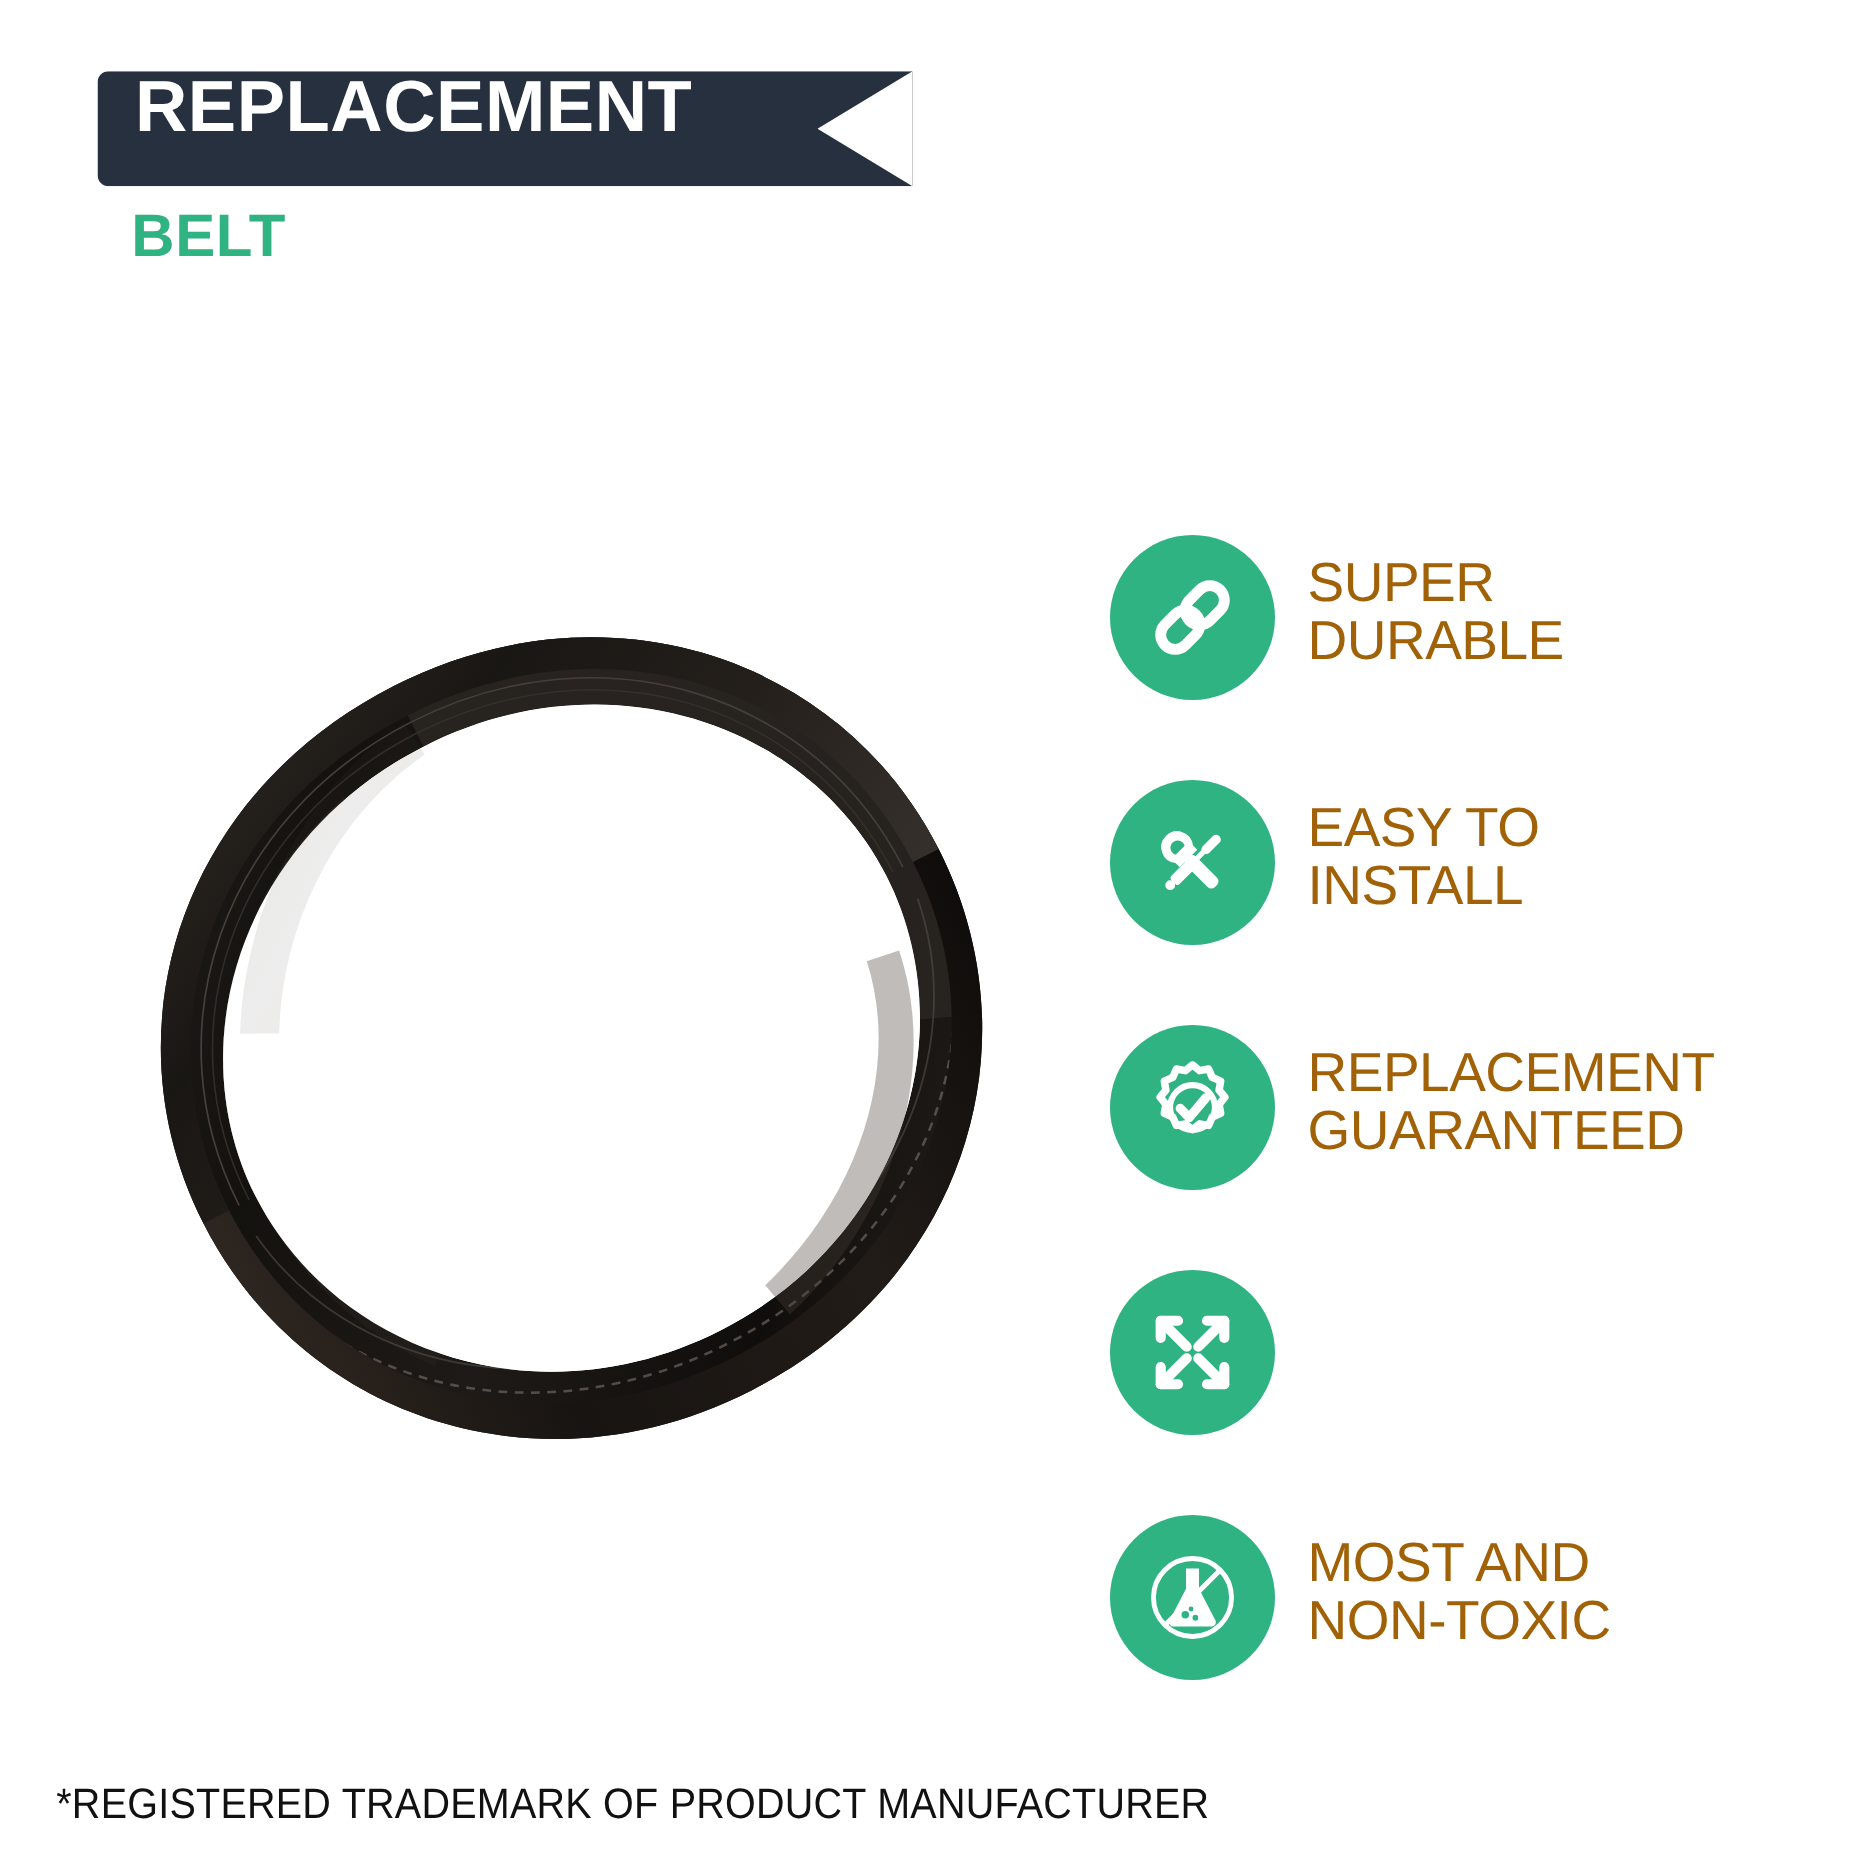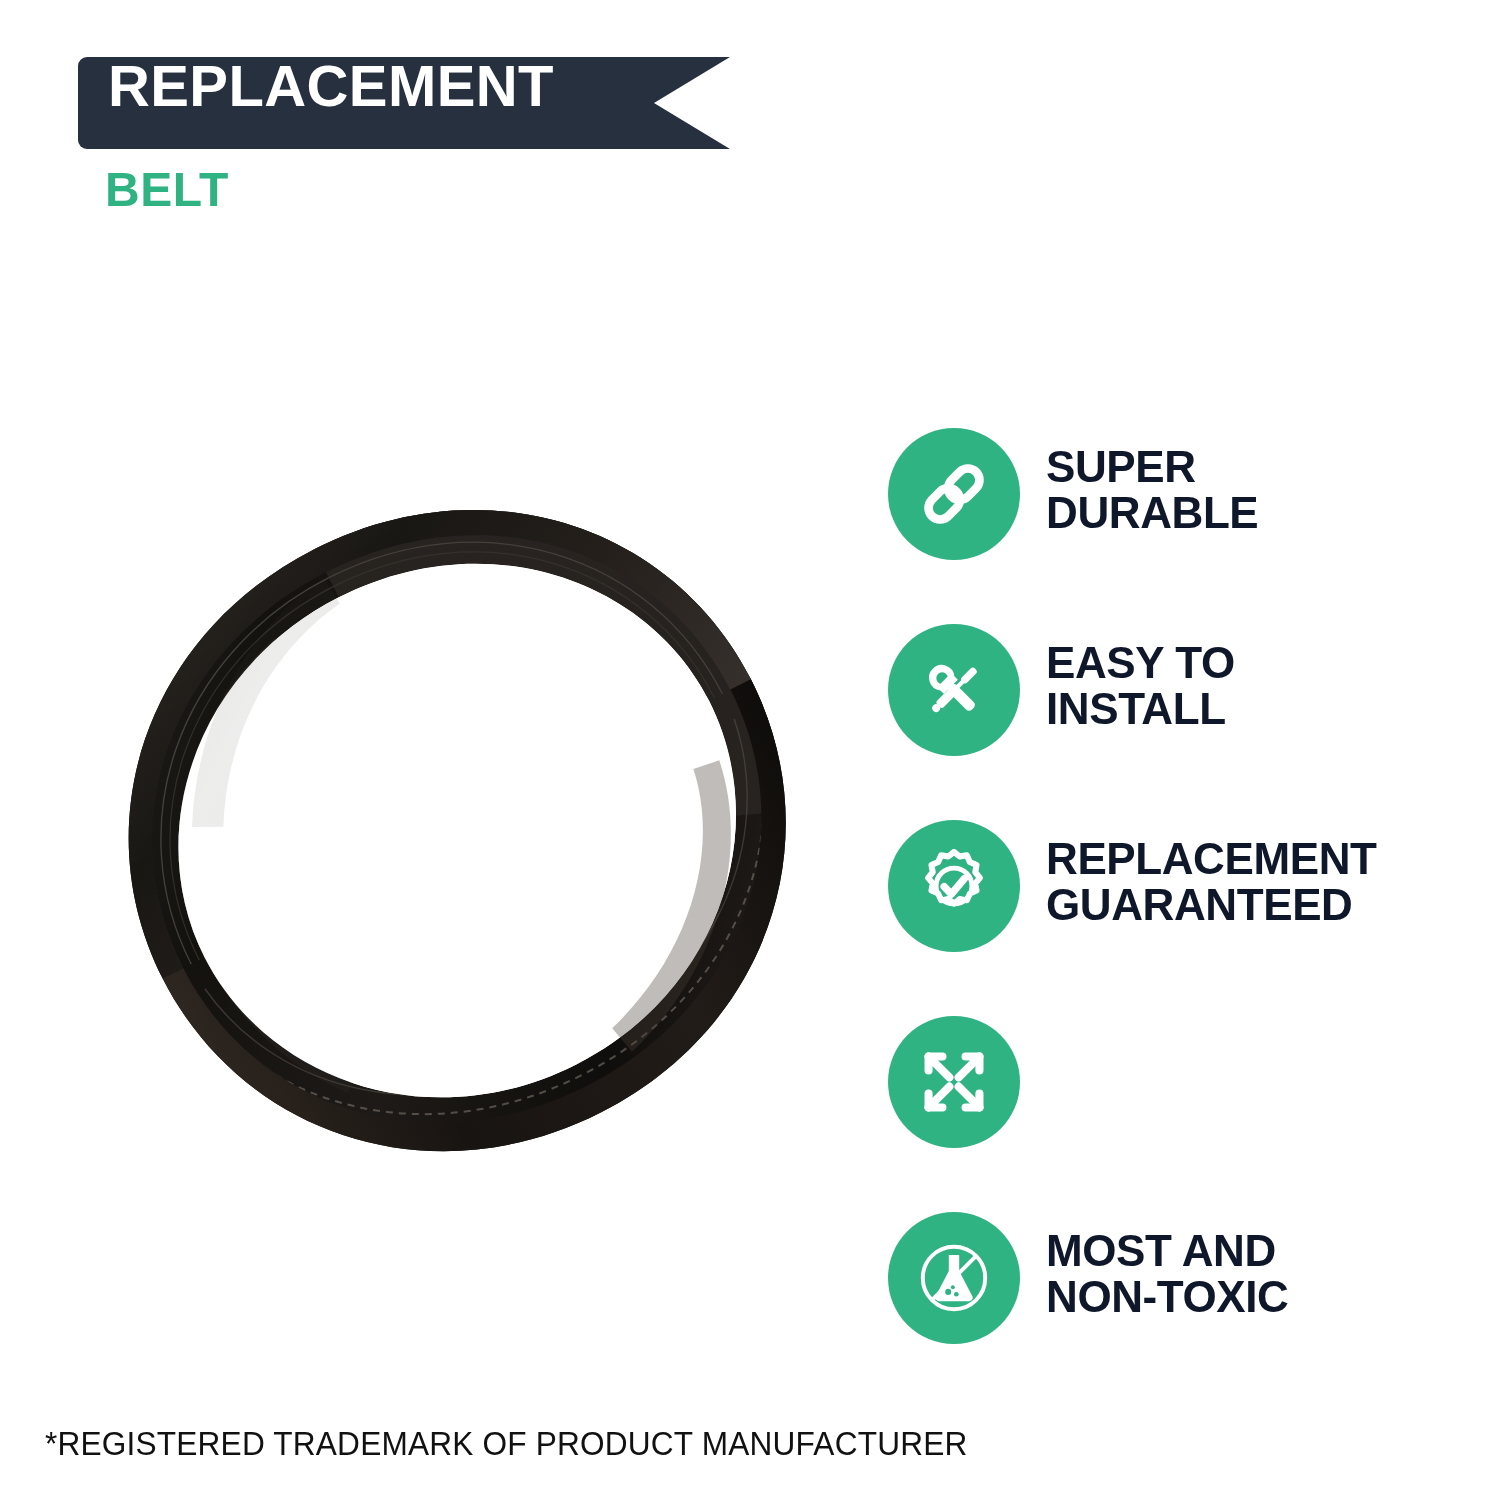--- a/index.html
+++ b/index.html
@@ -98,23 +98,23 @@
     justify-content: center;
   }
   .feature-icon-circle svg {
     width: 74px;
     height: 74px;
     display: block;
   }
   .feature-label {
     margin-left: 26px;
     margin-top: 16px;
-    color: #0f172a;
+    color: #a16207;
     font-size: 44px;
-    font-weight: bold;
+    font-weight: normal;
     line-height: 1.04;
     letter-spacing: -0.4px;
     white-space: pre-line;
   }
 
   
   #footer-note {
     position: absolute;
     left: 45px;
     top: 1424px;

